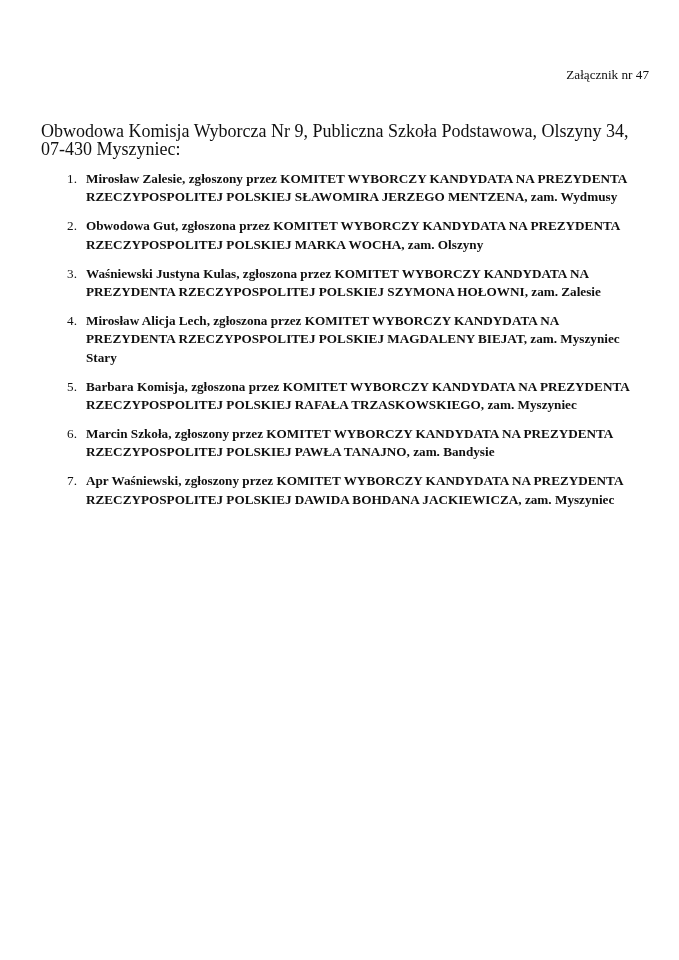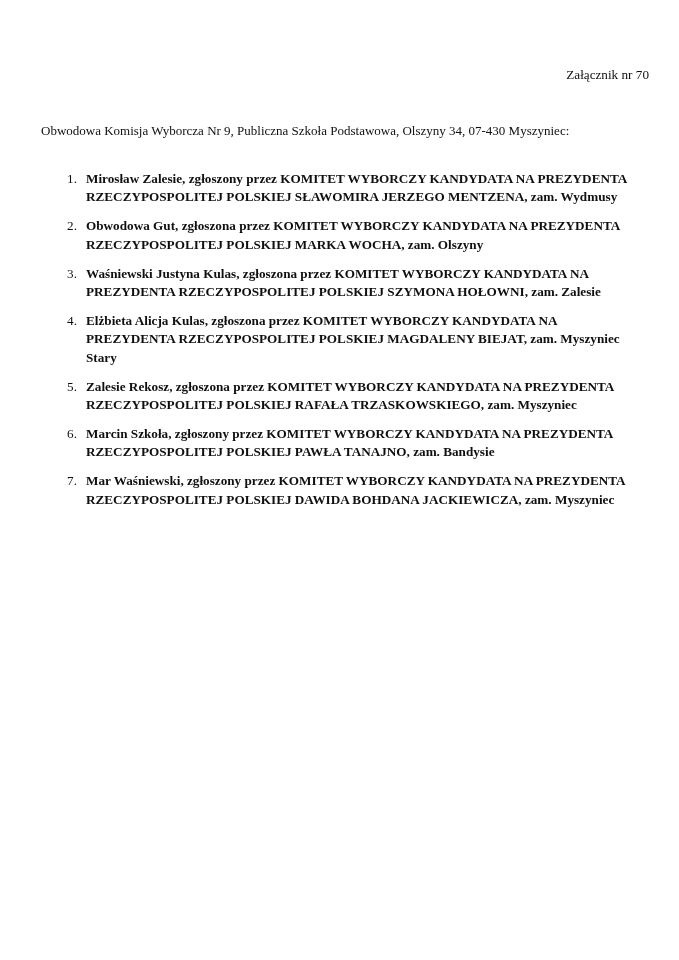--- a/index.html
+++ b/index.html
@@ -28,21 +28,21 @@
     line-height: 17px;
   }
   .doc-header div {
     white-space: nowrap;
   }
   .intro {
     position: absolute;
     top: 122px;
     left: 41px;
     right: 48px;
-    font-size: 13px;
+    font-size: 18px;
     line-height: 18px;
     text-align: left;
   }
   .list {
     position: absolute;
     top: 170px;
     left: 41px;
     right: 34px;
     margin: 0;
     padding: 0;
@@ -70,49 +70,49 @@
   .item-rest {
     font-weight: bold;
   }
 </style>
 </head>
 <body>
 
 <div class="page">
 
   <div class="doc-header">
-    <div>Załącznik nr 70</div>
+    <div>Załącznik nr 47</div>
   </div>
 
   <div class="intro">Obwodowa Komisja Wyborcza Nr 9, Publiczna Szkoła Podstawowa, Olszyny 34, 07-430 Myszyniec:</div>
 
   <ol class="list" id="members-list">
       <li class="list-item">
     <span class="item-number">1.</span>
     <span class="item-name">Mirosław Zalesie</span><span class="item-rest">, zgłoszony przez KOMITET WYBORCZY KANDYDATA NA PREZYDENTA RZECZYPOSPOLITEJ POLSKIEJ SŁAWOMIRA JERZEGO MENTZENA, zam. Wydmusy</span>
   </li>
       <li class="list-item">
     <span class="item-number">2.</span>
     <span class="item-name">Obwodowa Gut</span><span class="item-rest">, zgłoszona przez KOMITET WYBORCZY KANDYDATA NA PREZYDENTA RZECZYPOSPOLITEJ POLSKIEJ MARKA WOCHA, zam. Olszyny</span>
   </li>
       <li class="list-item">
     <span class="item-number">3.</span>
     <span class="item-name">Waśniewski Justyna Kulas</span><span class="item-rest">, zgłoszona przez KOMITET WYBORCZY KANDYDATA NA PREZYDENTA RZECZYPOSPOLITEJ POLSKIEJ SZYMONA HOŁOWNI, zam. Zalesie</span>
   </li>
       <li class="list-item">
     <span class="item-number">4.</span>
-    <span class="item-name">Elżbieta Alicja Kulas</span><span class="item-rest">, zgłoszona przez KOMITET WYBORCZY KANDYDATA NA PREZYDENTA RZECZYPOSPOLITEJ POLSKIEJ MAGDALENY BIEJAT, zam. Myszyniec Stary</span>
+    <span class="item-name">Mirosław Alicja Lech</span><span class="item-rest">, zgłoszona przez KOMITET WYBORCZY KANDYDATA NA PREZYDENTA RZECZYPOSPOLITEJ POLSKIEJ MAGDALENY BIEJAT, zam. Myszyniec Stary</span>
   </li>
       <li class="list-item">
     <span class="item-number">5.</span>
-    <span class="item-name">Zalesie Rekosz</span><span class="item-rest">, zgłoszona przez KOMITET WYBORCZY KANDYDATA NA PREZYDENTA RZECZYPOSPOLITEJ POLSKIEJ RAFAŁA TRZASKOWSKIEGO, zam. Myszyniec</span>
+    <span class="item-name">Barbara Komisja</span><span class="item-rest">, zgłoszona przez KOMITET WYBORCZY KANDYDATA NA PREZYDENTA RZECZYPOSPOLITEJ POLSKIEJ RAFAŁA TRZASKOWSKIEGO, zam. Myszyniec</span>
   </li>
       <li class="list-item">
     <span class="item-number">6.</span>
     <span class="item-name">Marcin Szkoła</span><span class="item-rest">, zgłoszony przez KOMITET WYBORCZY KANDYDATA NA PREZYDENTA RZECZYPOSPOLITEJ POLSKIEJ PAWŁA TANAJNO, zam. Bandysie</span>
   </li>
       <li class="list-item">
     <span class="item-number">7.</span>
-    <span class="item-name">Mar Waśniewski</span><span class="item-rest">, zgłoszony przez KOMITET WYBORCZY KANDYDATA NA PREZYDENTA RZECZYPOSPOLITEJ POLSKIEJ DAWIDA BOHDANA JACKIEWICZA, zam. Myszyniec</span>
+    <span class="item-name">Apr Waśniewski</span><span class="item-rest">, zgłoszony przez KOMITET WYBORCZY KANDYDATA NA PREZYDENTA RZECZYPOSPOLITEJ POLSKIEJ DAWIDA BOHDANA JACKIEWICZA, zam. Myszyniec</span>
   </li>
     </ol>
 
 </div>
 
 </body></html>

